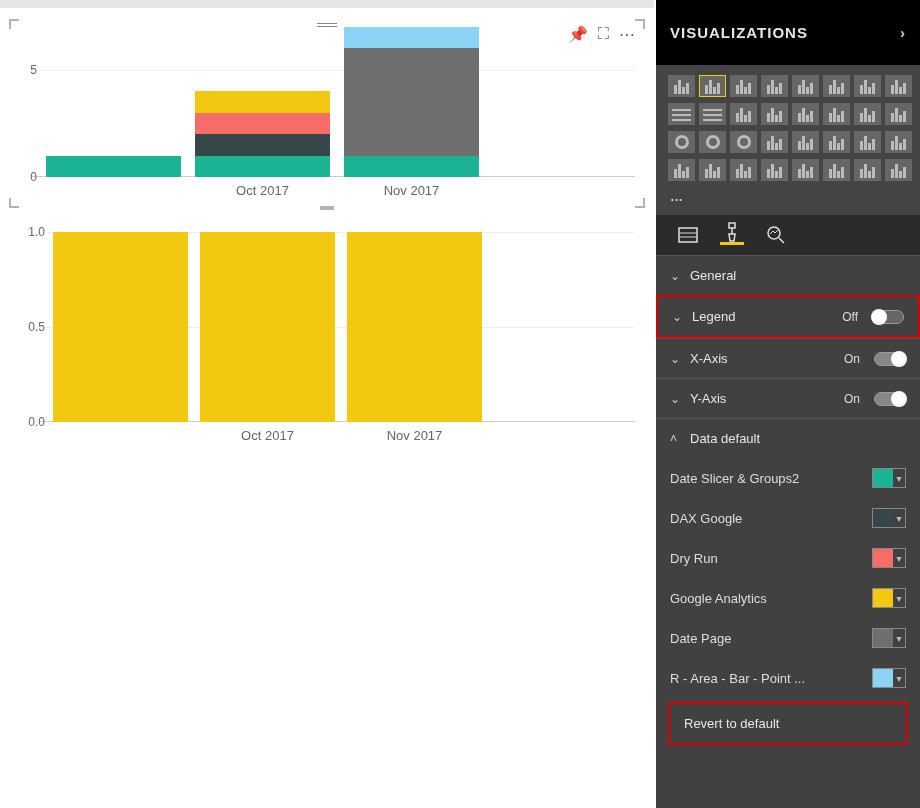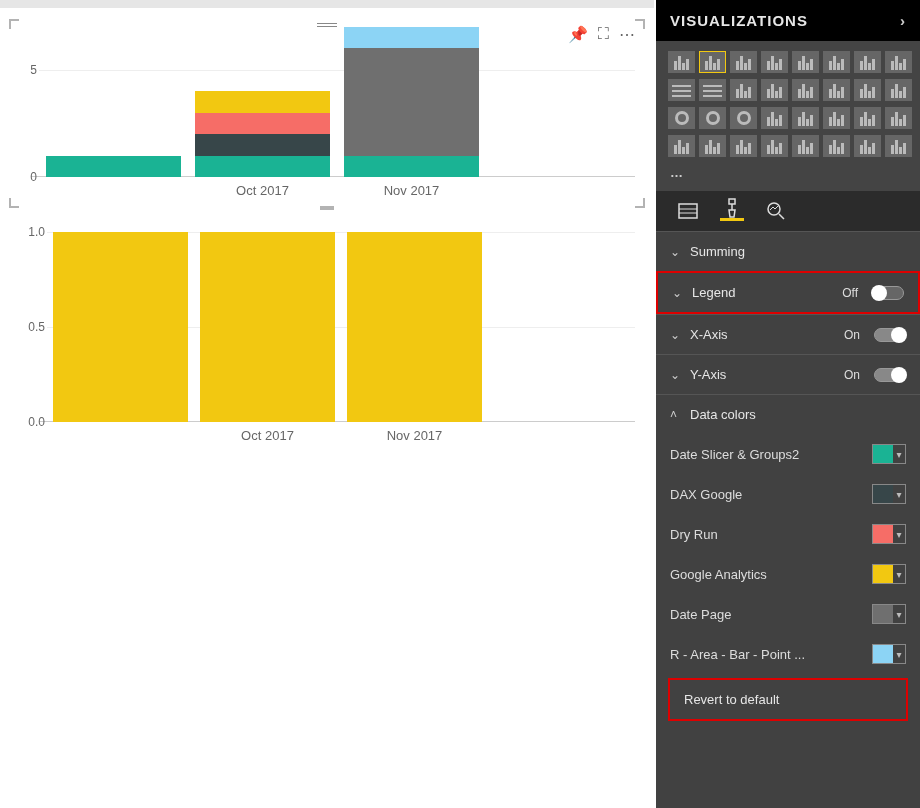--- a/index.html
+++ b/index.html
@@ -32,21 +32,21 @@
 .bars-row { position: absolute; left: 0; right: 0; bottom: 0; display: flex; justify-content: space-around; height: 100%; }
 .bar-slot { width: 135px; position: relative; }
 .bar-stack { position: absolute; bottom: 0; left: 0; right: 0; display: flex; flex-direction: column-reverse; }
 .seg { width: 100%; }
 .xlabels { display: flex; justify-content: space-around; margin-left: 20px; margin-top: 6px; }
 .xlabels2 { display: flex; justify-content: space-around; margin-left: 28px; margin-top: 6px; }
 .xlabel { width: 135px; text-align: center; font-size: 13px; color: #666; }
 
 
 .panel { width: 266px; background: #414141; color: #e6e6e6; display: flex; flex-direction: column; font-size: 13px; border-left: 2px solid #fff; }
-.panel-header { background: #000; padding: 12px 14px; font-size: 15px; font-weight: 600; letter-spacing: 1px; display: flex; justify-content: space-between; align-items: center; }
+.panel-header { background: #000; padding: 24px 14px; font-size: 15px; font-weight: 600; letter-spacing: 1px; display: flex; justify-content: space-between; align-items: center; }
 .panel-header .chev { color: #ccc; }
 
 .viz-gallery { background: #444; padding: 10px 10px 4px 12px; display: grid; grid-template-columns: repeat(8, 27px); grid-auto-rows: 24px; gap: 4px 4px; }
 .viz-icon { width: 27px; height: 22px; background: #666; border: 1px solid transparent; display: flex; align-items: flex-end; justify-content: center; gap: 1px; padding: 2px; cursor: pointer; position: relative; }
 .viz-icon.sel { border: 1px solid #f2c811; }
 .viz-icon .minibar { width: 3px; background: #bbb; }
 .viz-icon .circ { width: 14px; height: 14px; border: 3px solid #bbb; border-radius: 50%; align-self: center; }
 .viz-icon .hline { position:absolute; left:3px; right:3px; height:2px; background:#bbb; }
 .viz-more { grid-column: 1 / -1; color: #ccc; padding: 2px 0 6px 2px; letter-spacing: 2px; font-weight: bold; }
 
@@ -380,21 +380,21 @@
           <circle cx="8" cy="8" r="6" stroke-width="1.5"></circle>
           <line x1="13" y1="13" x2="18" y2="18" stroke-width="1.5"></line>
           <path d="M4 9 L7 6 L9 8 L12 5" stroke-width="1"></path>
         </svg>
       </div>
   </div>
 
   <div class="format-list">
     <div class="fmt-row">
       <span class="arrow">⌄</span>
-      <span class="label">Summing</span>
+      <span class="label">General</span>
     </div>
     <div class="fmt-row hl-red" style="border-left:2px solid #d00;border-right:2px solid #d00;">
       <span class="arrow">⌄</span>
       <span class="label">Legend</span>
       <span class="state">Off</span>
       <div class="toggle off">
           <div class="knob"></div>
         </div>
     </div>
     <div class="fmt-row">
@@ -408,21 +408,21 @@
     <div class="fmt-row">
       <span class="arrow">⌄</span>
       <span class="label">Y-Axis</span>
       <span class="state">On</span>
       <div class="toggle on">
           <div class="knob"></div>
         </div>
     </div>
     <div class="fmt-row">
       <span class="arrow">˄</span>
-      <span class="label">Data colors</span>
+      <span class="label">Data default</span>
     </div>
     <div id="colors">
         <div class="c-row">
           <div class="label">Date Slicer &amp; Groups2</div>
           <div class="swatch-btn">
             <div class="sw" style="background: rgb(26, 179, 148);"></div>
             <div class="dd">▾</div>
           </div>
         </div>
         <div class="c-row">

